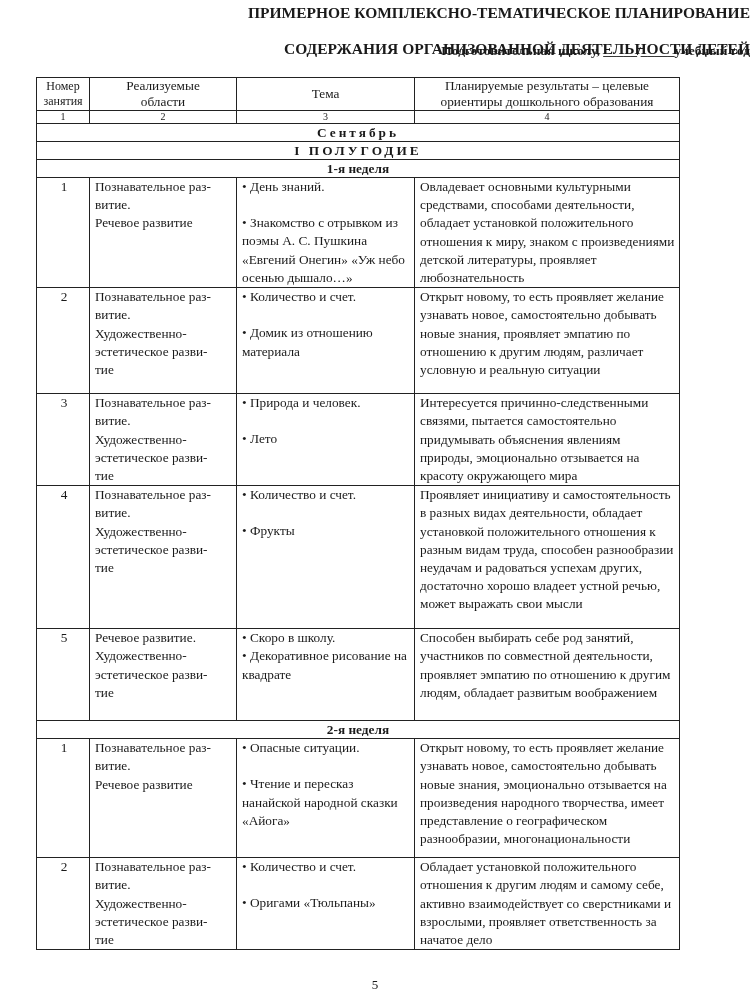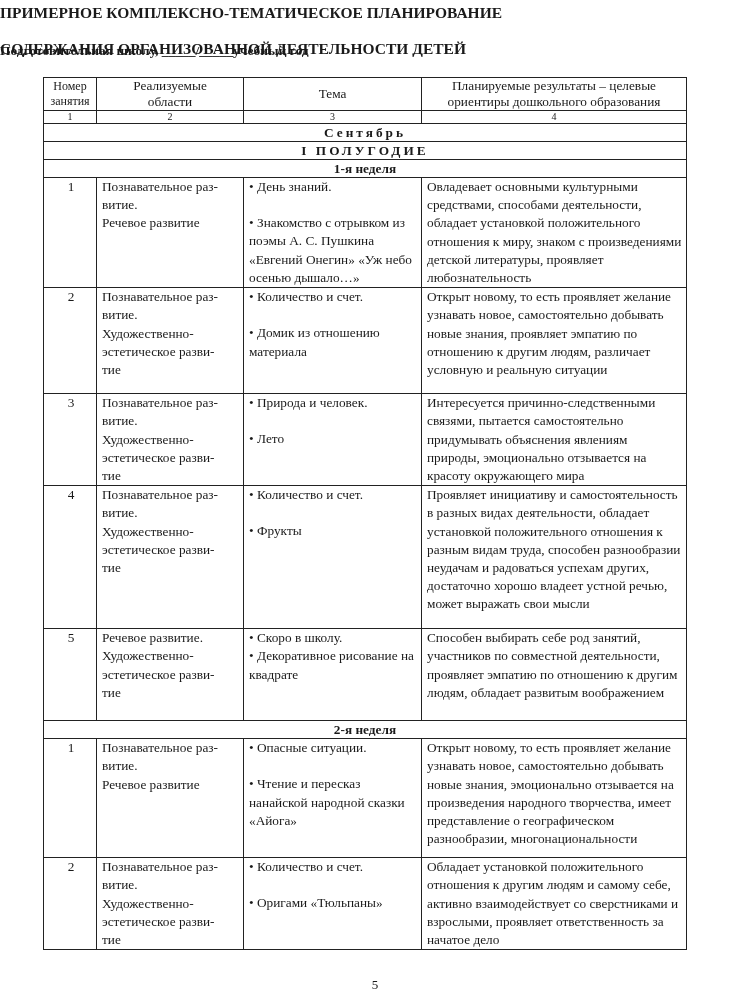--- a/index.html
+++ b/index.html
@@ -1,22 +1,22 @@
 <!DOCTYPE html>
 <html><head>
 <meta charset="utf-8">
 <style>
   html, body { margin:0; padding:0; background:#ffffff; }
   body { width:750px; height:1000px; position:relative; overflow:hidden;
          font-family:"Liberation Serif", "DejaVu Serif", serif; color:#1a1a1a; }
-  .title { position:absolute; left:0; width:750px; text-align:left; font-weight:bold; }
+  .title { position:absolute; left:0; width:750px; text-align:right; font-weight:bold; }
   .t1 { top:4px; font-size:15.5px; letter-spacing:0px; }
   .t2 { top:23px; font-size:15.5px;margin-top:17px; }
   .t3 { top:43px; font-size:13.5px; }
-  table.plan { position:absolute; left:43px; top:77px; width:643px; border-collapse:collapse;
+  table.plan { position:absolute; left:36px; top:77px; width:643px; border-collapse:collapse;
                table-layout:fixed; font-size:13.3px; line-height:18.2px; }
   table.plan td { border:1px solid #222; vertical-align:top; padding:0 3px 0 5px; }
   table.plan col.c1 { width:53px; } table.plan col.c2 { width:147px; }
   table.plan col.c3 { width:178px; } table.plan col.c4 { width:265px; }
   tr.head td { text-align:center; vertical-align:middle; line-height:16px; height:32px; padding:0 2px; }
   tr.nums td { text-align:center; font-size:10px; line-height:12px; height:12px; padding:0; }
   tr.sec td { text-align:center; font-weight:bold; height:17px; line-height:17px; padding:0; }
   .spaced { letter-spacing:3px; }
   td.num { text-align:center; padding-top:1px; }
   .gap { height:18px; }

